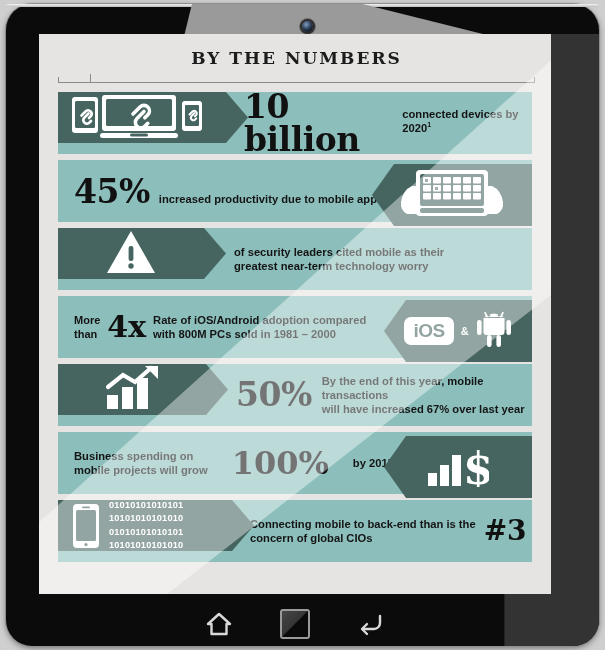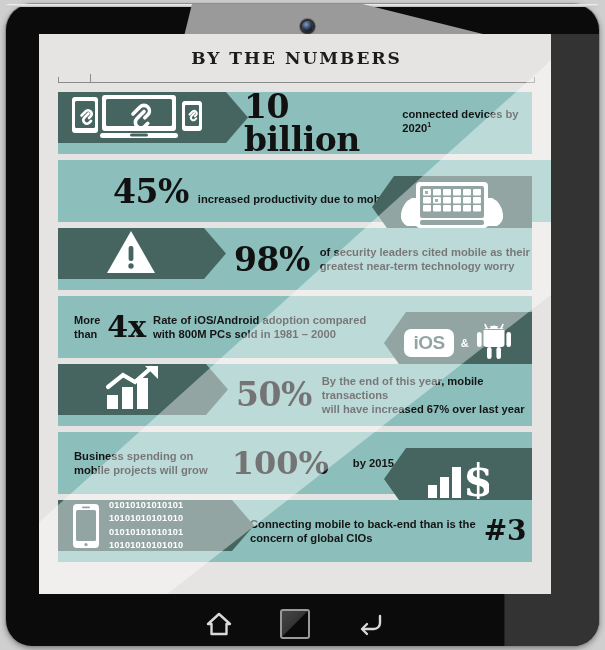--- a/index.html
+++ b/index.html
@@ -55,21 +55,21 @@
   .row{position:relative;height:62px;margin-bottom:6px;}
 
   .teal-light{background:#8cbfbb;}
   .teal-dark{background:#466560;}
 
   
   .panel-left{position:absolute;left:0;top:0;height:51px;
         clip-path:polygon(0 0, calc(100% - 22px) 0, 100% 50%, calc(100% - 22px) 100%, 0 100%);
         display:flex;align-items:center;}
   
-  .panel-right{position:absolute;right:0;top:16px;height:62px;
+  .panel-right{position:absolute;right:0;top:4px;height:62px;
         clip-path:polygon(22px 0, 100% 0, 100% 100%, 22px 100%, 0 50%);
         display:flex;align-items:center;justify-content:center;}
 
   .band-right{position:absolute;right:0;top:0;height:62px;display:flex;align-items:center;}
   .band-left{position:absolute;left:0;top:0;height:62px;display:flex;align-items:center;}
 
   .stat{font-family:"DejaVu Serif",serif;font-weight:bold;color:#111;line-height:1;}
   .big{font-size:33px;letter-spacing:-.5px;}
   .txt{font-size:11.2px;font-weight:bold;color:#141414;line-height:1.28;}
   .txt-sm{font-size:11px;font-weight:bold;color:#141414;line-height:1.28;}
@@ -147,21 +147,21 @@
               <g stroke="#ffffff" fill="none" stroke-width="2" stroke-linecap="round">
                 <path d="M119.5 21.5 l3.2 -3.2 a2.6 2.6 0 0 1 3.6 3.6 l-1.4 1.4"></path>
                 <path d="M124.5 20 l-3.2 3.2 a2.6 2.6 0 0 0 3.6 3.6 l1.4 -1.4"></path>
               </g>
             </svg>
           </span>
         </div>
       </div>
 
       <div class="row">
-        <div class="band-left teal-light" style="width:474px;padding-left:39px;">
+        <div class="band-left teal-light" style="width:474px;">
           <div style="display:flex;align-items:baseline;gap:9px;margin-left:16px;">
             <span class="stat big">45%</span>
             <span class="txt"><span>increased productivity due to mobile apps</span><sup>2</sup></span>
           </div>
         </div>
         <div class="panel-right teal-dark" style="width:160px;">
           <span>
             <svg width="112" height="50" viewBox="0 0 112 50">
               <g class="ico">
                 <rect x="20" y="2" width="72" height="46" rx="4"></rect>
@@ -195,21 +195,20 @@
                   <rect x="39" y="19" width="3" height="3"></rect>
               </g>
             </svg>
           </span>
         </div>
       </div>
 
       <div class="row">
         <div class="band-right teal-light" style="width:474px;">
           <div style="display:flex;align-items:center;gap:10px;margin-left:176px;">
-            <span class="stat big">98%</span>
             <span class="txt">
               <span>of security leaders cited mobile as their</span><br><span>greatest near-term technology worry</span>
             </span>
           </div>
         </div>
         <div class="panel-left teal-dark" style="width:168px;justify-content:center;">
           <span style="margin-right:22px;">
             <svg width="50" height="44" viewBox="0 0 50 44">
               <path class="ico" d="M25 1 L49 43 L1 43 Z"></path>
               <g fill="#466560">

